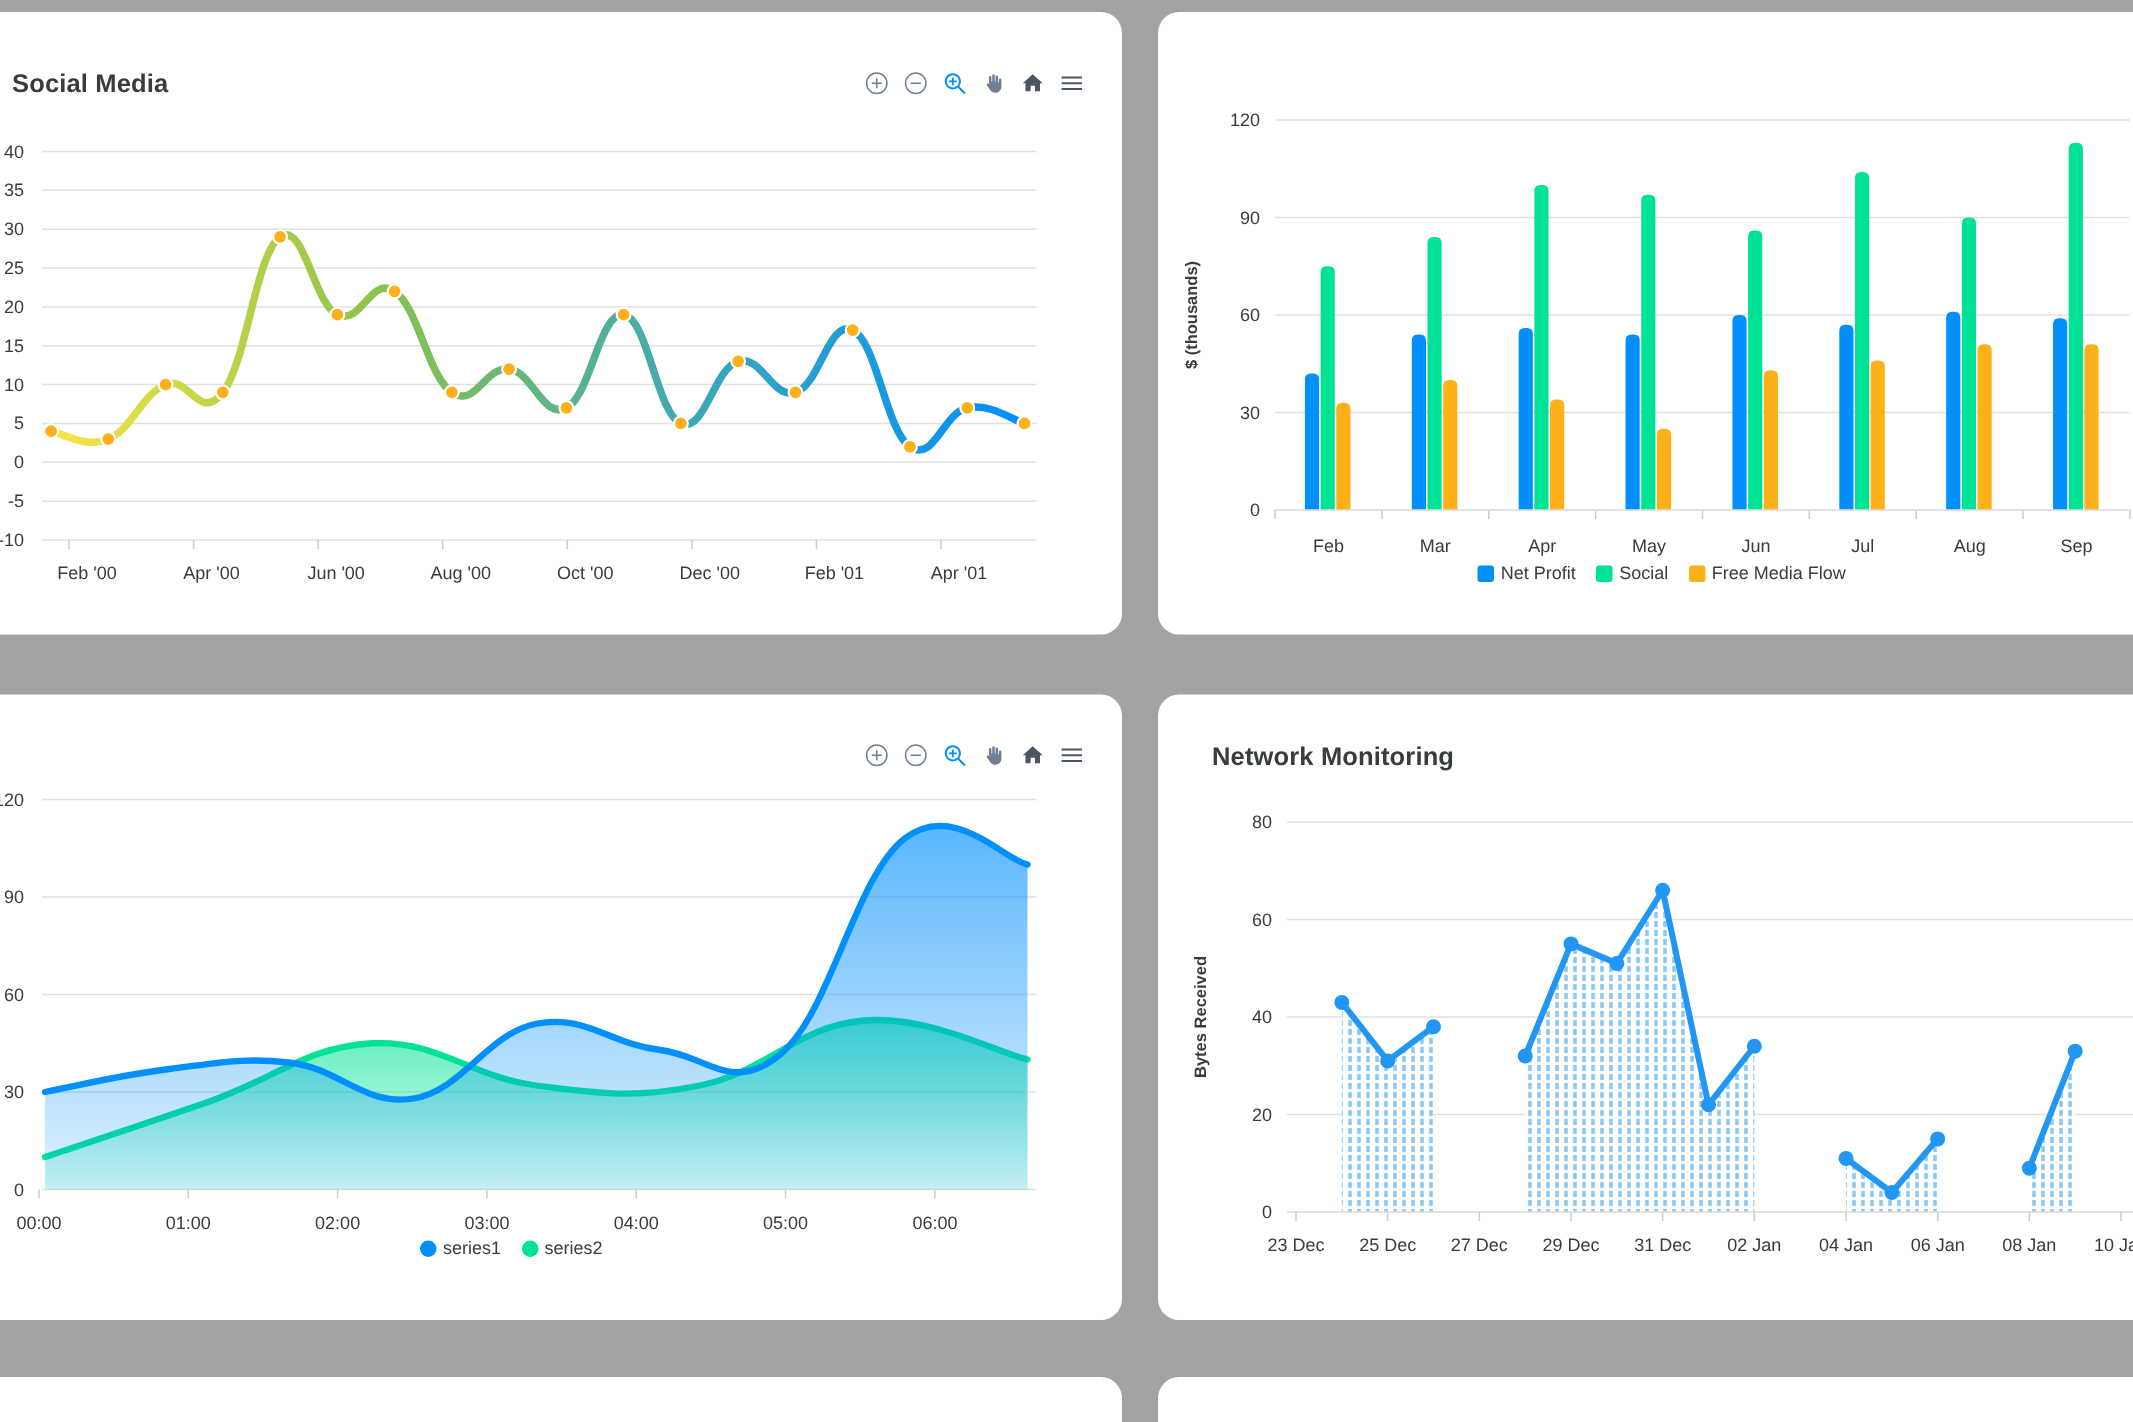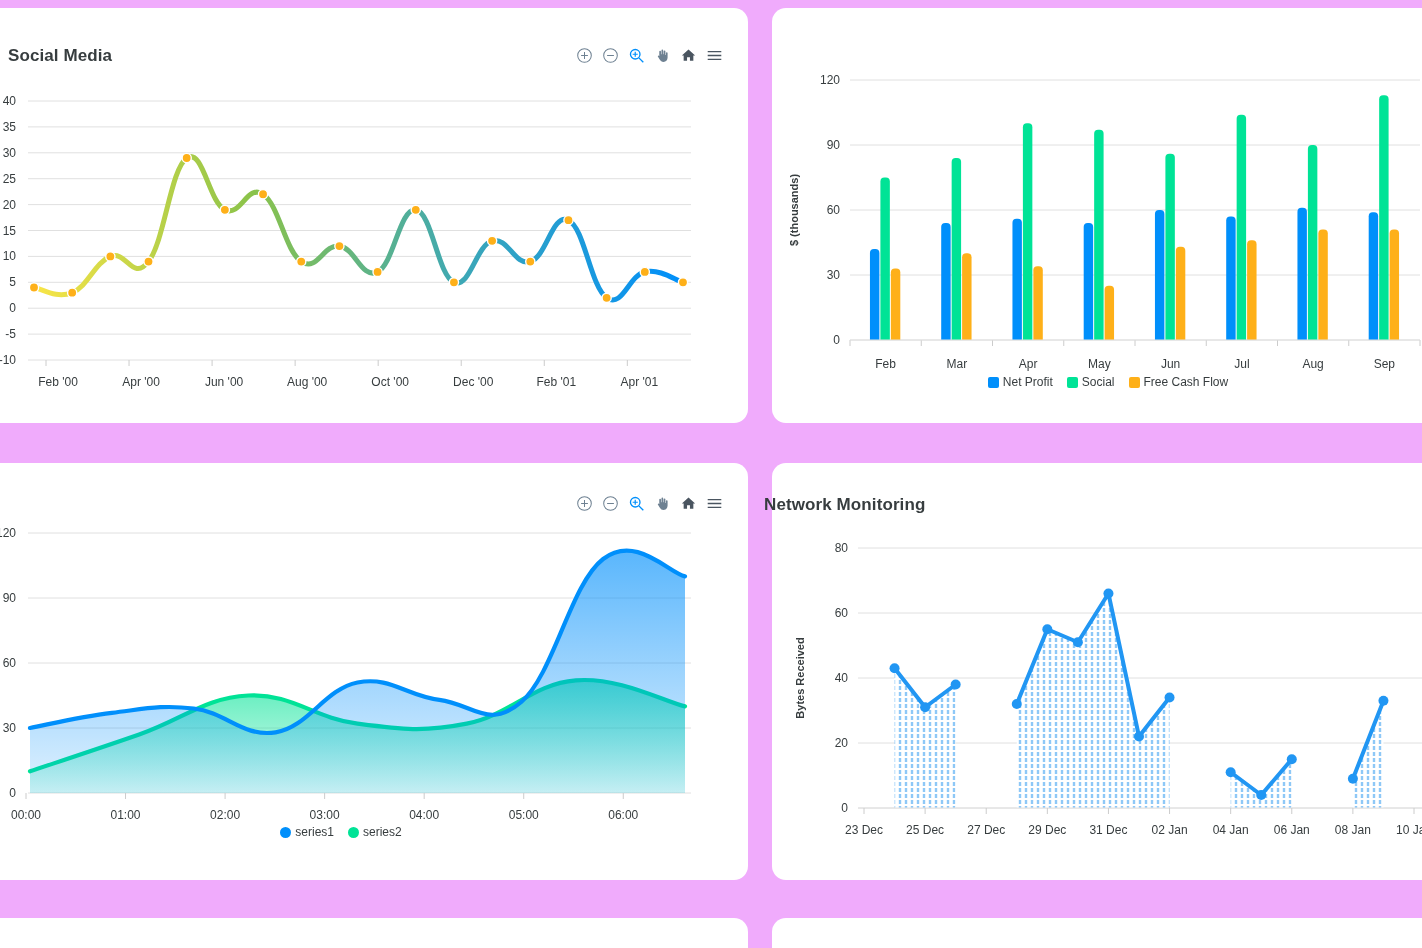--- a/index.html
+++ b/index.html
@@ -5,21 +5,21 @@
   html, body {
     margin: 0; padding: 0;
     width: 1422px; height: 948px;
     background: #f7f7f7;
     font-family: "Liberation Sans", sans-serif;
     overflow: hidden;
   }
   .dash {
     position: relative;
     width: 1422px; height: 948px;
-    background: #f0abfc;
+    background: #a3a3a3;
   }
   .panel {
     position: absolute;
     background: #ffffff;
     border-radius: 14px;
     box-sizing: border-box;
     overflow: hidden;
   }
   
   #panel-social   { left: -22px; top: 8px;   width: 770px; height: 415px; }
@@ -260,21 +260,21 @@
       <span class="legend-item">
         <span class="legend-dot" style="background:#008FFB"></span>
         <span>Net Profit</span>
       </span>
       <span class="legend-item">
         <span class="legend-dot" style="background:#00E396"></span>
         <span>Social</span>
       </span>
       <span class="legend-item">
         <span class="legend-dot" style="background:#FEB019"></span>
-        <span>Free Cash Flow</span>
+        <span>Free Media Flow</span>
       </span>
     </div>
   </div>
 
   <div class="panel" id="panel-area">
     <div class="toolbar" style="left:597px; top:31px;">
       <span class="tb-btn">
         <svg width="17" height="17" viewBox="0 0 20 20">
             <circle cx="10" cy="10" r="8" fill="none" stroke="currentColor" stroke-width="1.2"></circle>
             <path d="M10 6v8M6 10h8" stroke="currentColor" stroke-width="1.2"></path>
@@ -420,18 +420,18 @@
         <text x="458.6666666666667" y="316" class="tick" text-anchor="middle">04 Jan</text>
         <line x1="519.7777777777778" y1="290" x2="519.7777777777778" y2="296" class="tickmark"></line>
         <text x="519.7777777777778" y="316" class="tick" text-anchor="middle">06 Jan</text>
         <line x1="580.8888888888889" y1="290" x2="580.8888888888889" y2="296" class="tickmark"></line>
         <text x="580.8888888888889" y="316" class="tick" text-anchor="middle">08 Jan</text>
         <line x1="642" y1="290" x2="642" y2="296" class="tickmark"></line>
         <text x="642" y="316" class="tick" text-anchor="middle">10 Jan</text>
         <text x="32" y="160" class="axis-label" text-anchor="middle" transform="rotate(-90 32 160)">Bytes Received</text>
       </svg>
   </div>
-  <div class="panel-title" style="position:absolute; left:764px; top:495px;">Network Monitoring</div>
+  <div class="panel-title" style="position:absolute; left:808px; top:495px;">Network Monitoring</div>
 
   <div class="panel" id="panel-next-l"></div>
   <div class="panel" id="panel-next-r"></div>
 
 </div>
 
 </body></html>

